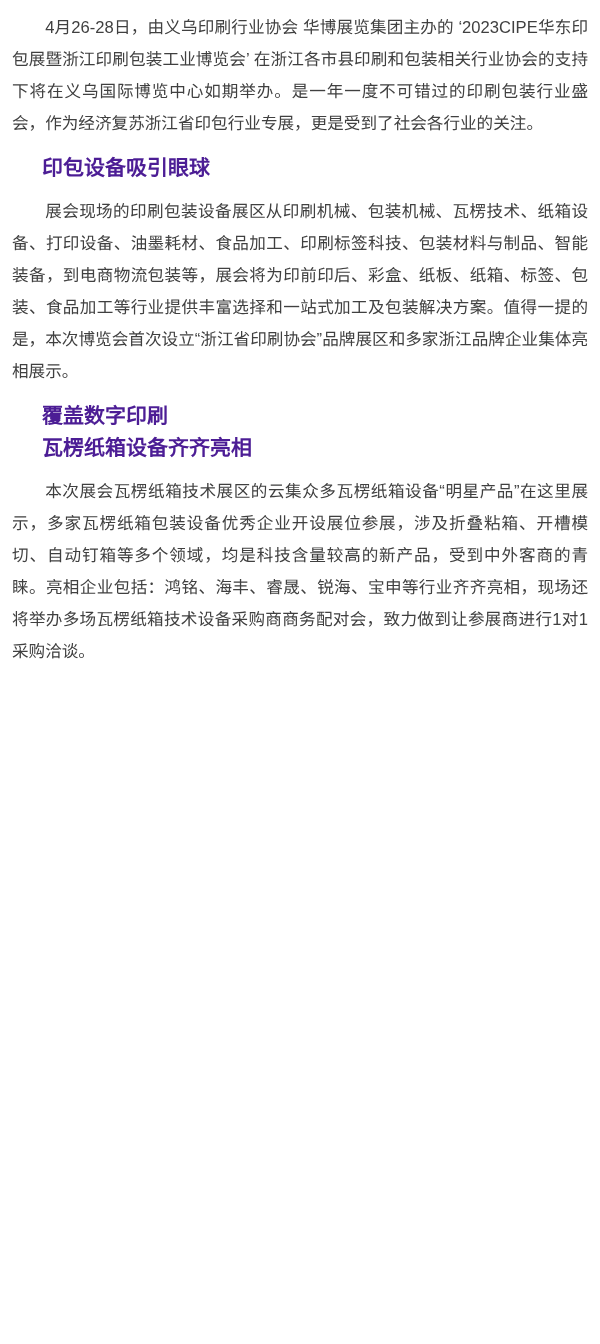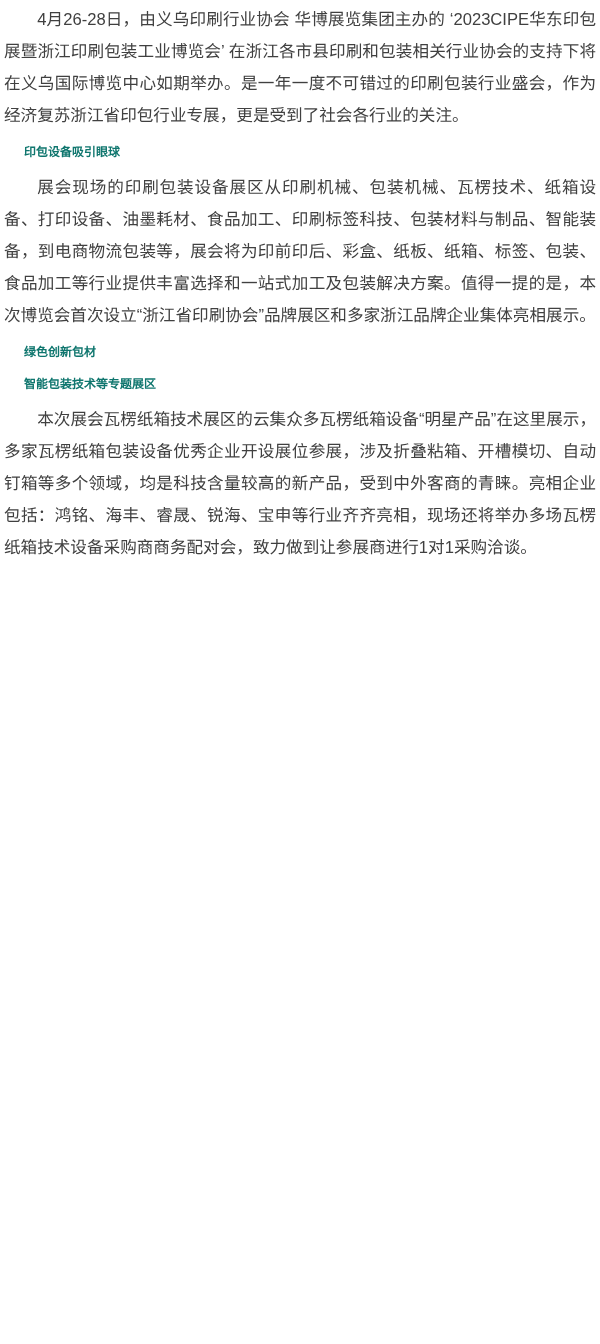--- a/index.html
+++ b/index.html
@@ -16,36 +16,36 @@
     margin: 0;
     padding: 0;
     color: #404040;
     font-size: 16.6px;
     line-height: 32px;
     text-align: justify;
     text-justify: inter-ideograph;
     letter-spacing: 0;
   }
   .article p.para {
-    margin: 4px;
+    margin: 12px;
     text-indent: 2em;
     font-weight: 400;
   }
   .article h2.heading {
     margin: 0;
     text-indent: 2em;
-    font-size: 12px;
+    font-size: 21px;
     line-height: 32px;
     font-weight: 700;
-    color: #0f766e;
+    color: #4c1d95;
   }
 </style>
 </head>
 <body>
 
 <main class="article">
   <p class="para">4月26-28日，由义乌印刷行业协会 华博展览集团主办的 ‘2023CIPE华东印包展暨浙江印刷包装工业博览会’ 在浙江各市县印刷和包装相关行业协会的支持下将在义乌国际博览中心如期举办。是一年一度不可错过的印刷包装行业盛会，作为经济复苏浙江省印包行业专展，更是受到了社会各行业的关注。</p>
   <h2 class="heading">印包设备吸引眼球</h2>
   <p class="para">展会现场的印刷包装设备展区从印刷机械、包装机械、瓦楞技术、纸箱设备、打印设备、油墨耗材、食品加工、印刷标签科技、包装材料与制品、智能装备，到电商物流包装等，展会将为印前印后、彩盒、纸板、纸箱、标签、包装、食品加工等行业提供丰富选择和一站式加工及包装解决方案。值得一提的是，本次博览会首次设立“浙江省印刷协会”品牌展区和多家浙江品牌企业集体亮相展示。</p>
-  <h2 class="heading">绿色创新包材</h2>
-  <h2 class="heading">智能包装技术等专题展区</h2>
+  <h2 class="heading">覆盖数字印刷</h2>
+  <h2 class="heading">瓦楞纸箱设备齐齐亮相</h2>
   <p class="para">本次展会瓦楞纸箱技术展区的云集众多瓦楞纸箱设备“明星产品”在这里展示，多家瓦楞纸箱包装设备优秀企业开设展位参展，涉及折叠粘箱、开槽模切、自动钉箱等多个领域，均是科技含量较高的新产品，受到中外客商的青睐。亮相企业包括：鸿铭、海丰、睿晟、锐海、宝申等行业齐齐亮相，现场还将举办多场瓦楞纸箱技术设备采购商商务配对会，致力做到让参展商进行1对1采购洽谈。</p>
 </main>
 
 </body></html>

